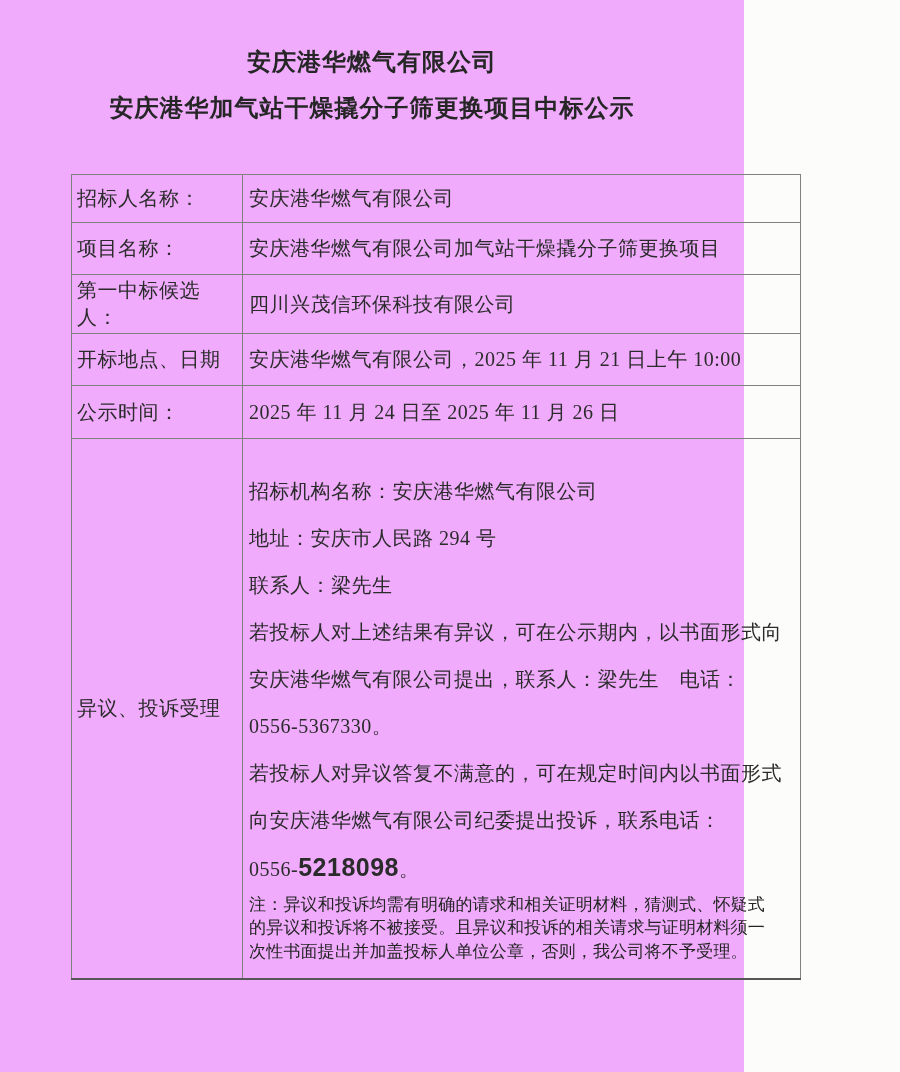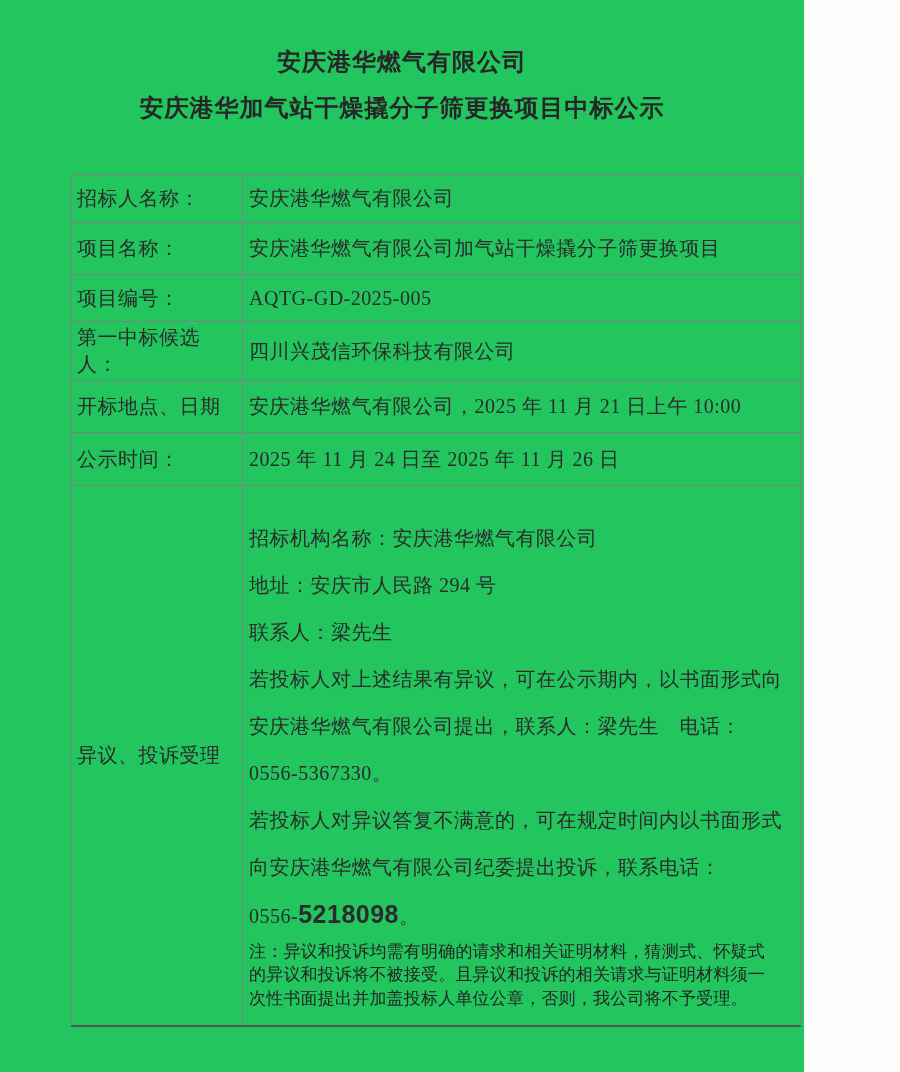--- a/index.html
+++ b/index.html
@@ -8,23 +8,23 @@
     width: 900px;
     height: 1072px;
     background: #fcfcfb;
     font-family: "Liberation Serif", "DejaVu Serif", serif;
     color: #2b2b2b;
     overflow: hidden;
   }
 
   .page {
     position: relative;
-    width: 804px;
+    width: 744px;
     height: 1072px;
-    background: #22c55e;
+    background: #f0abfc;
   }
 
   .doc-title {
     position: absolute;
     left: 0;
     width: 100%;
     text-align: center;
     font-size: 24px;
     font-weight: bold;
     letter-spacing: 1px;
@@ -105,24 +105,20 @@
   <table class="notice">
     <tbody>
       <tr class="r0">
         <td class="label-cell">招标人名称：</td>
         <td class="value-cell">安庆港华燃气有限公司</td>
       </tr>
       <tr class="r1">
         <td class="label-cell">项目名称：</td>
         <td class="value-cell">安庆港华燃气有限公司加气站干燥撬分子筛更换项目</td>
       </tr>
-      <tr class="r2">
-        <td class="label-cell">项目编号：</td>
-        <td class="value-cell">AQTG-GD-2025-005</td>
-      </tr>
       <tr class="r3">
         <td class="label-cell">第一中标候选人：</td>
         <td class="value-cell">四川兴茂信环保科技有限公司</td>
       </tr>
       <tr class="r4">
         <td class="label-cell">开标地点、日期</td>
         <td class="value-cell">安庆港华燃气有限公司，2025 年 11 月 21 日上午 10:00</td>
       </tr>
       <tr class="r5">
         <td class="label-cell">公示时间：</td>

